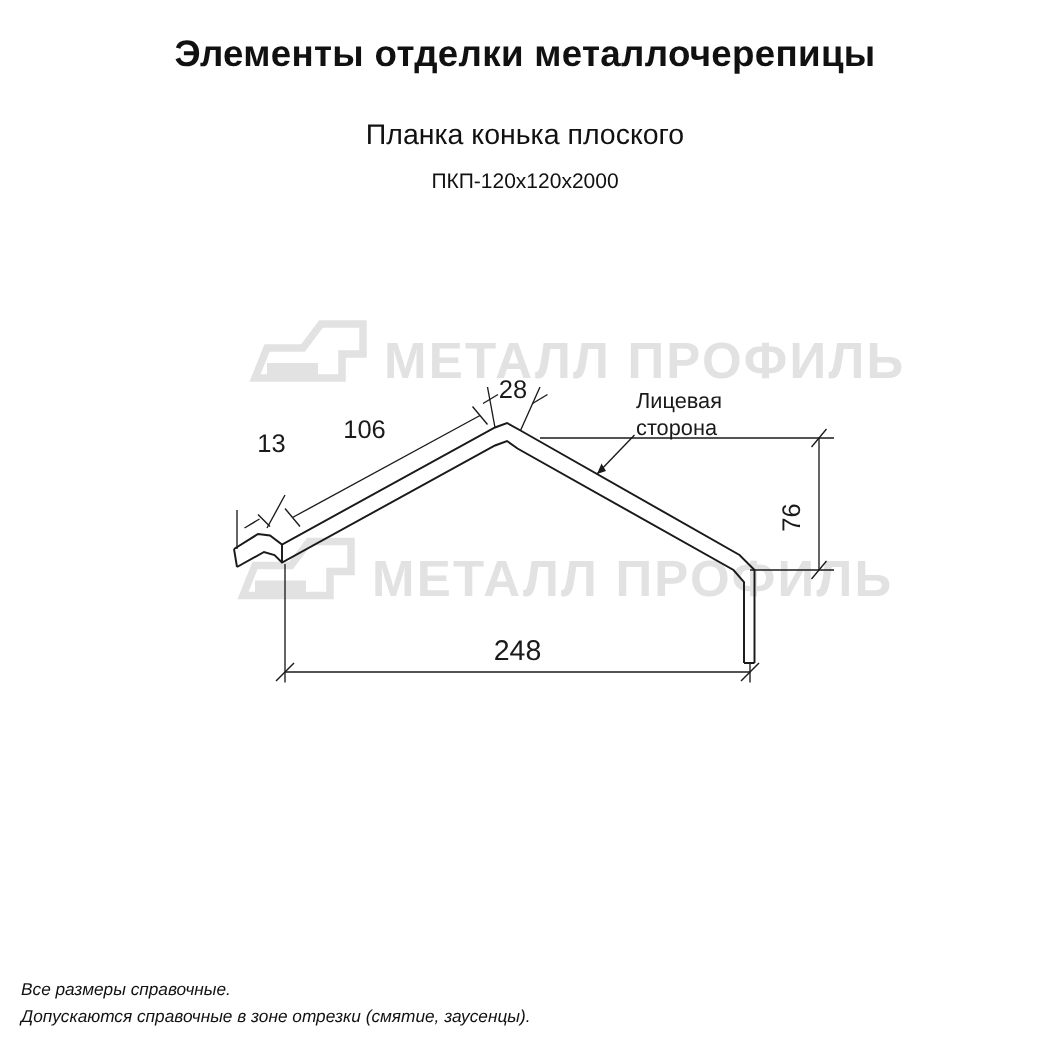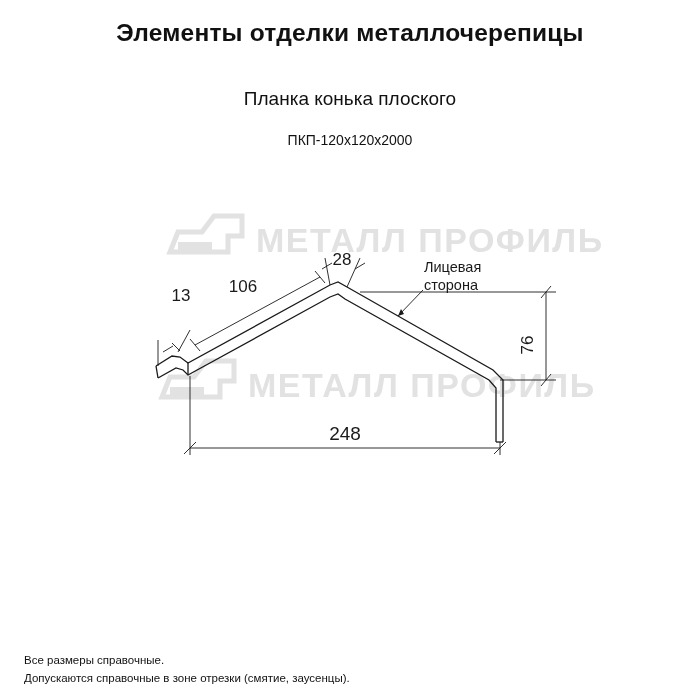--- a/index.html
+++ b/index.html
@@ -18,39 +18,39 @@
   }
 
   .page {
     position: absolute;
     inset: 0;
   }
 
   
   .header {
     position: absolute;
-    top: 13px;
+    top: 0;
     left: 0;
     width: 700px;
     text-align: center;
-    padding-top: 5px;
+    padding-top: 22px;
   }
   .title-main {
     font-size: 24.5px;
     font-weight: bold;
     letter-spacing: 0.2px;
     color: #111;
     margin: 0;
     line-height: 1.2;
   }
   .title-sub {
     font-size: 19px;
     font-weight: normal;
     color: #111;
-    margin: 12px;
+    margin: 0;
     padding-top: 28px;
     line-height: 1.25;
   }
   .title-code {
     font-size: 14px;
     font-weight: normal;
     color: #111;
     margin: 0;
     padding-top: 9px;
     line-height: 1.25;
@@ -64,23 +64,24 @@
     width: 700px;
     height: 340px;
   }
   .drawing svg {
     display: block;
   }
 
   
   .footer {
     position: absolute;
-    left: 24px;
+    left: 14px;
     bottom: 12px;
     width: 670px;
+    font-style: italic;
   }
   .footer-line {
     font-size: 11.5px;
     color: #111;
     line-height: 1.55;
   }
 
   .wm-text { font-family: "Liberation Sans", sans-serif; }
 </style>
 </head>

